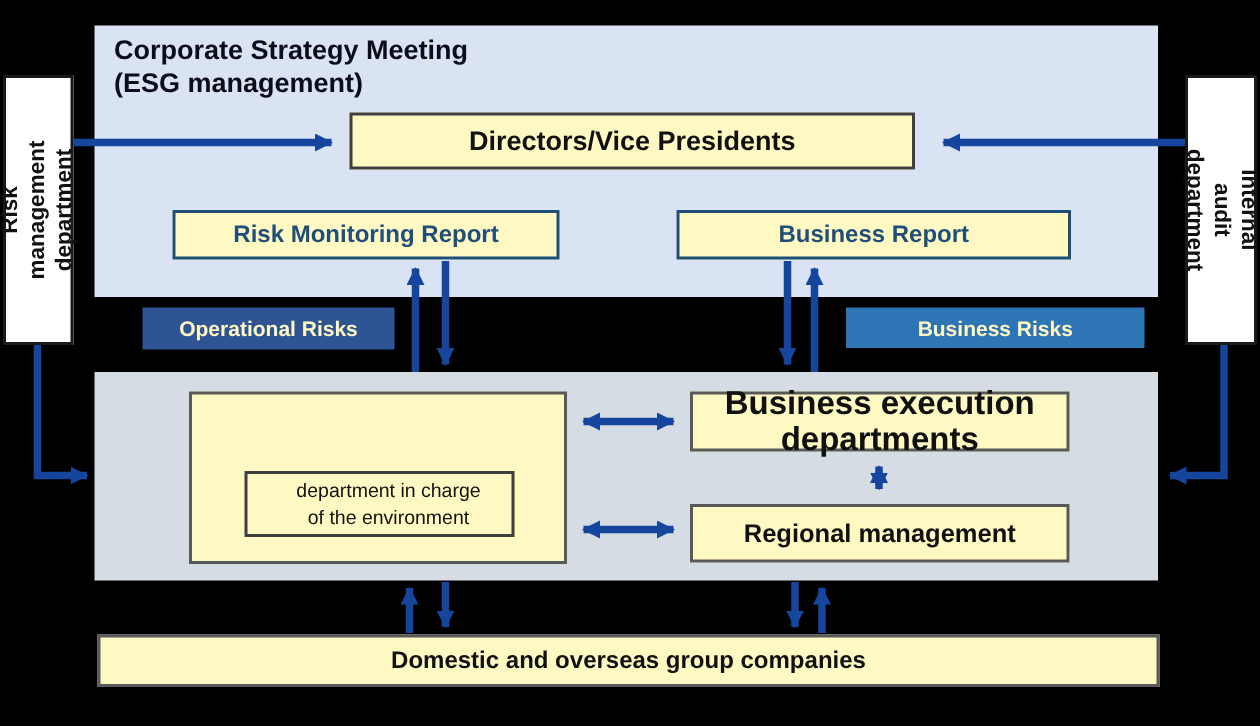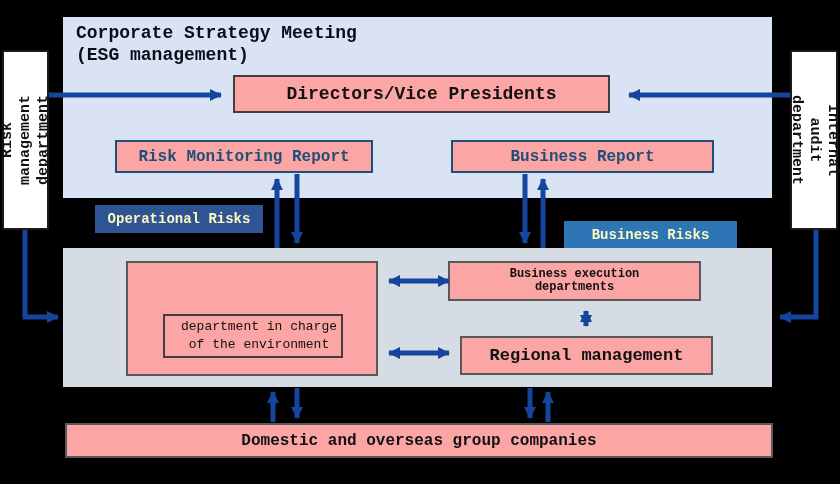--- a/index.html
+++ b/index.html
@@ -1,52 +1,52 @@
 <!DOCTYPE html>
 <html style="--c-background: #000000; --c-top_panel: #dae3f3; --c-lower_panel: #d6dce4; --c-arrow: #15459c; --c-report_navy: #1f4e79; --c-operational_badge: #2e5493; --c-business_badge: #2e75b6; --c-title_text: #0d0d1a; --c-border_dark: #3f3f3f; --c-border_mid: #595959;"><head>
 <meta charset="utf-8">
 <style>
   html,body { margin:0; padding:0; background:#000; }
   .canvas {
     position:relative; width:840px; height:484px; overflow:hidden;
     background:var(--c-background,#000);
-    font-family:Liberation Mono, monospace;
+    font-family:Liberation Sans, sans-serif;
     border-radius:27px;
   }
   .panel { position:absolute; }
   .panel-top  { left:63px; top:17px;  width:709px; height:181px; background:var(--c-top_panel,#dae3f3); }
   .panel-low  { left:63px; top:248px; width:709px; height:139px; background:var(--c-lower_panel,#d6dce4); }
 
   .title {
     position:absolute; left:76px; top:23px; font-size:18px; font-weight:bold;
     color:var(--c-title_text,#0d0d1a); line-height:1.22; white-space:pre-line;
   }
 
   .box {
-    position:absolute; background:#fca5a5; display:flex; align-items:center; justify-content:center;
+    position:absolute; background:#fef9c3; display:flex; align-items:center; justify-content:center;
     text-align:center; font-weight:bold; color:#111; box-sizing:border-box; white-space:pre-line;
   }
   .box-directors { left:233px; top:75px;  width:377px; height:38px; border:2px solid var(--c-border_dark,#3f3f3f); font-size:18px; }
   .box-report    { border:2px solid var(--c-report_navy,#1f4e79); color:var(--c-report_navy,#1f4e79); font-size:16px; }
   .box-rmr       { left:115px; top:140px; width:258px; height:33px; }
   .box-br        { left:451px; top:140px; width:263px; height:33px; }
 
   .badge {
     position:absolute; display:flex; align-items:center; justify-content:center;
     color:#fef9c3; font-weight:bold; font-size:14px; white-space:nowrap;
   }
   .badge-op  { left:95px;  top:205px; width:168px; height:28px; background:var(--c-operational_badge,#2e5493); }
-  .badge-biz { left:564px; top:205px; width:173px; height:27px; background:var(--c-business_badge,#2e75b6);margin-top:16px; }
+  .badge-biz { left:564px; top:205px; width:199px; height:27px; background:var(--c-business_badge,#2e75b6); }
 
   .box-special  { left:126px; top:261px; width:252px; height:115px; border:2px solid var(--c-border_mid,#595959);
                   display:block; font-size:17px; line-height:1.2; padding-top:7px; }
   .box-env      { position:absolute; left:35px; top:51px; width:180px; height:44px;
                   border:2px solid var(--c-border_dark,#3f3f3f); font-weight:normal; font-size:13px;
                   line-height:1.35; display:flex; align-items:center; justify-content:center;padding-left:12px; }
-  .box-bexec    { left:448px; top:261px; width:253px; height:40px; border:2px solid var(--c-border_mid,#595959); font-size:12px; line-height:1.1; }
+  .box-bexec    { left:460px; top:261px; width:253px; height:40px; border:2px solid var(--c-border_mid,#595959); font-size:22px; line-height:1.1; }
   .box-regional { left:460px; top:336px; width:253px; height:39px; border:2px solid var(--c-border_mid,#595959); font-size:17px; }
   .box-group    { left:65px;  top:423px; width:708px; height:35px; border:2px solid var(--c-border_mid,#595959); font-size:16px; }
 
   .box-side { background:#fff; border:2px solid #1a1a1a; }
   .box-side-left  { left:2px;   top:50px; width:47px; height:180px; }
   .box-side-right { left:790px; top:50px; width:48px; height:180px; }
   .vtext { font-weight:bold; font-size:15px; line-height:1.2; text-align:center; white-space:pre-line; color:#111; }
   .rot-ccw { transform:rotate(-90deg); }
   .rot-cw  { transform:rotate(90deg); }
 

